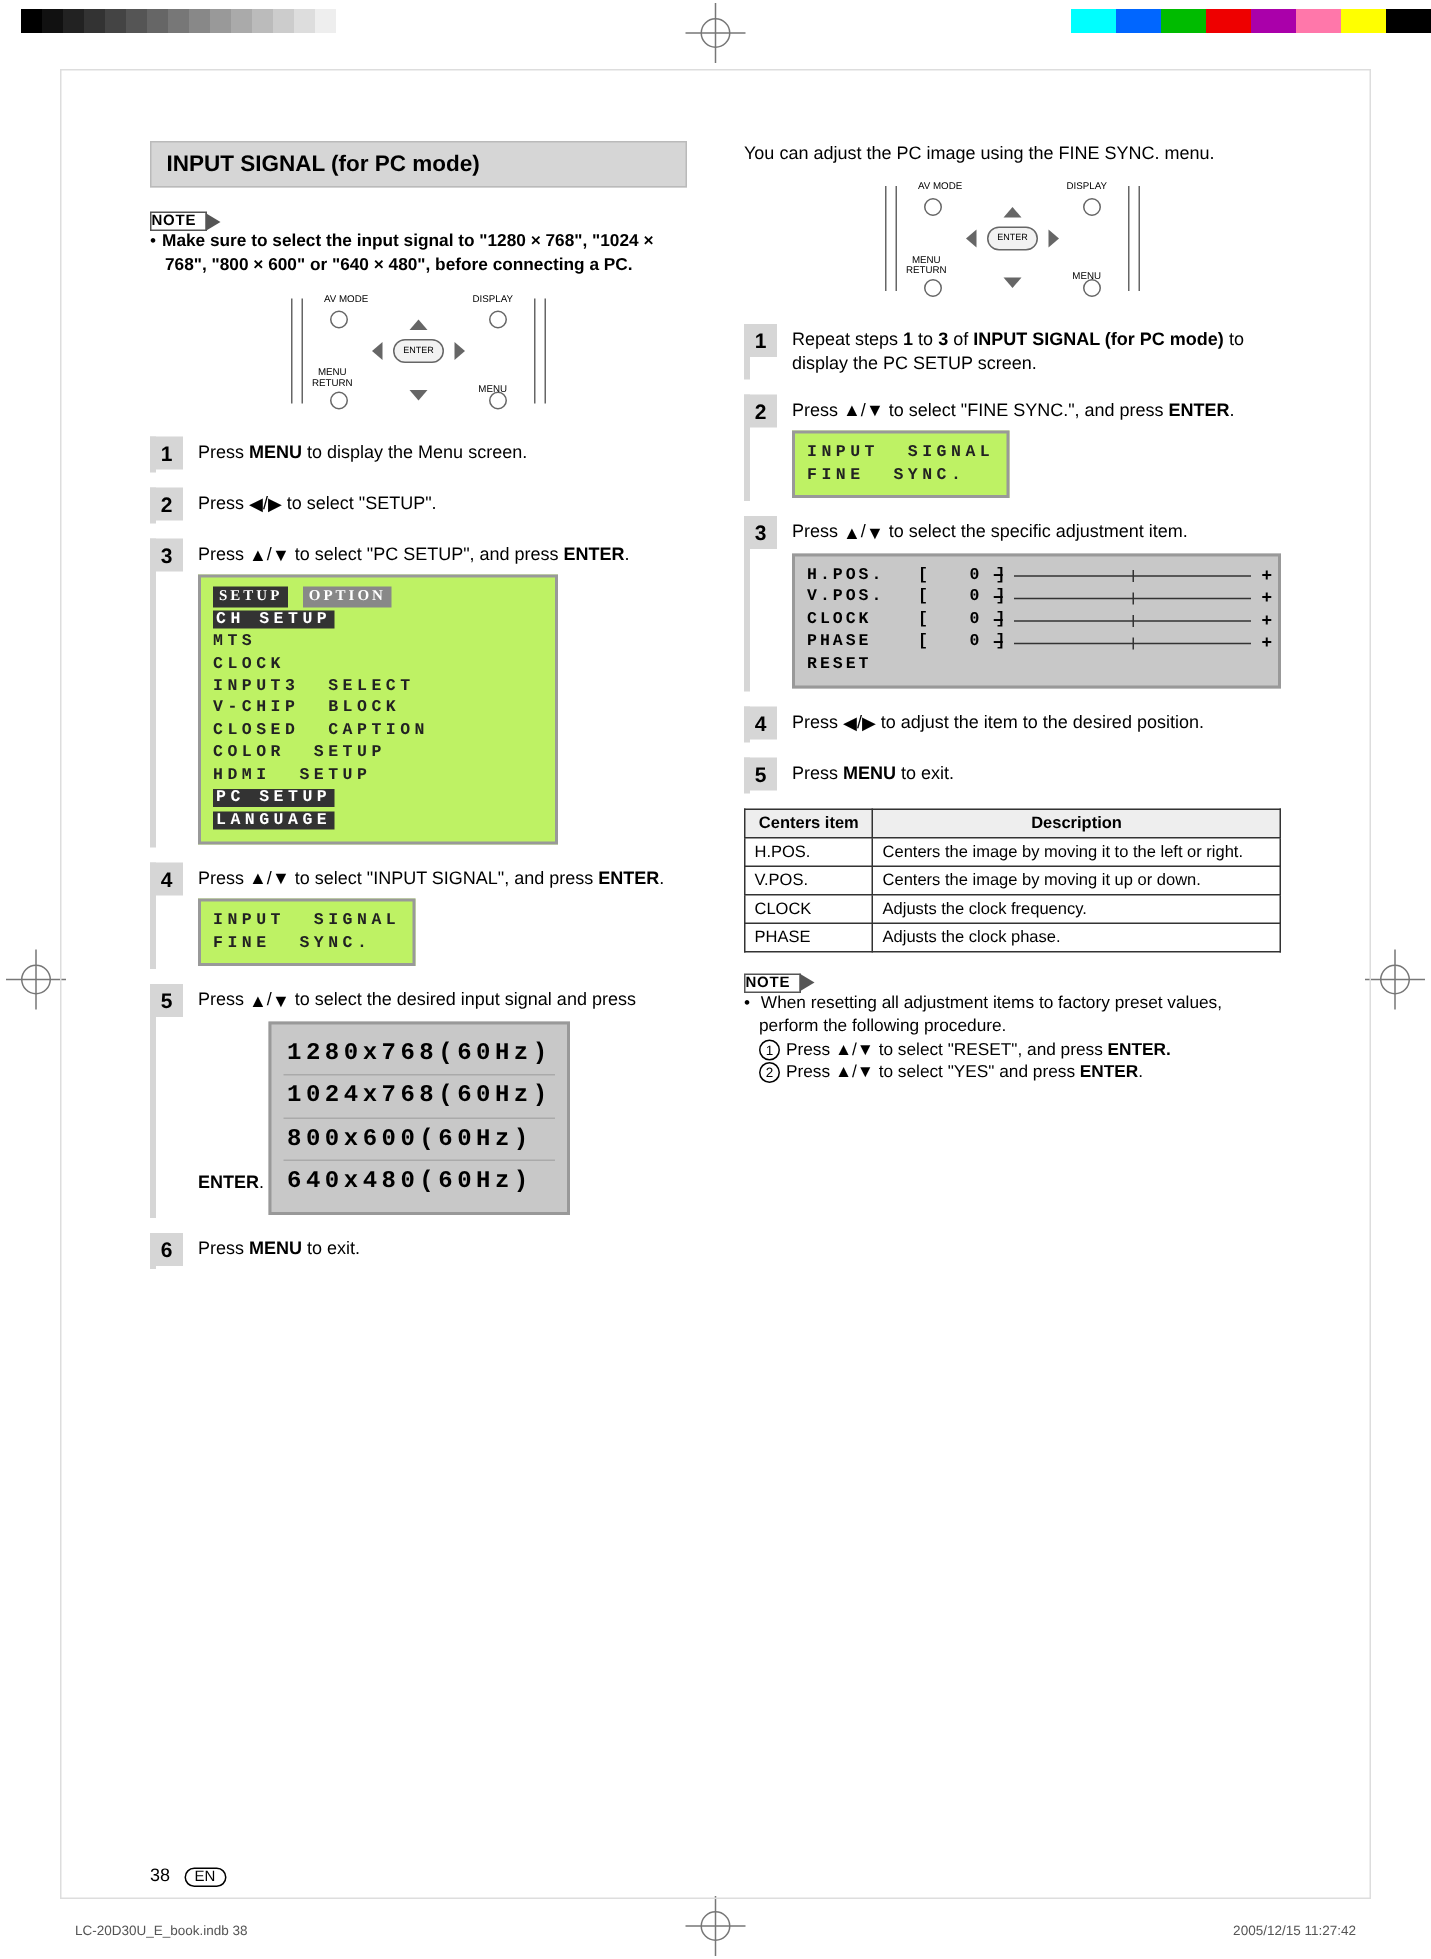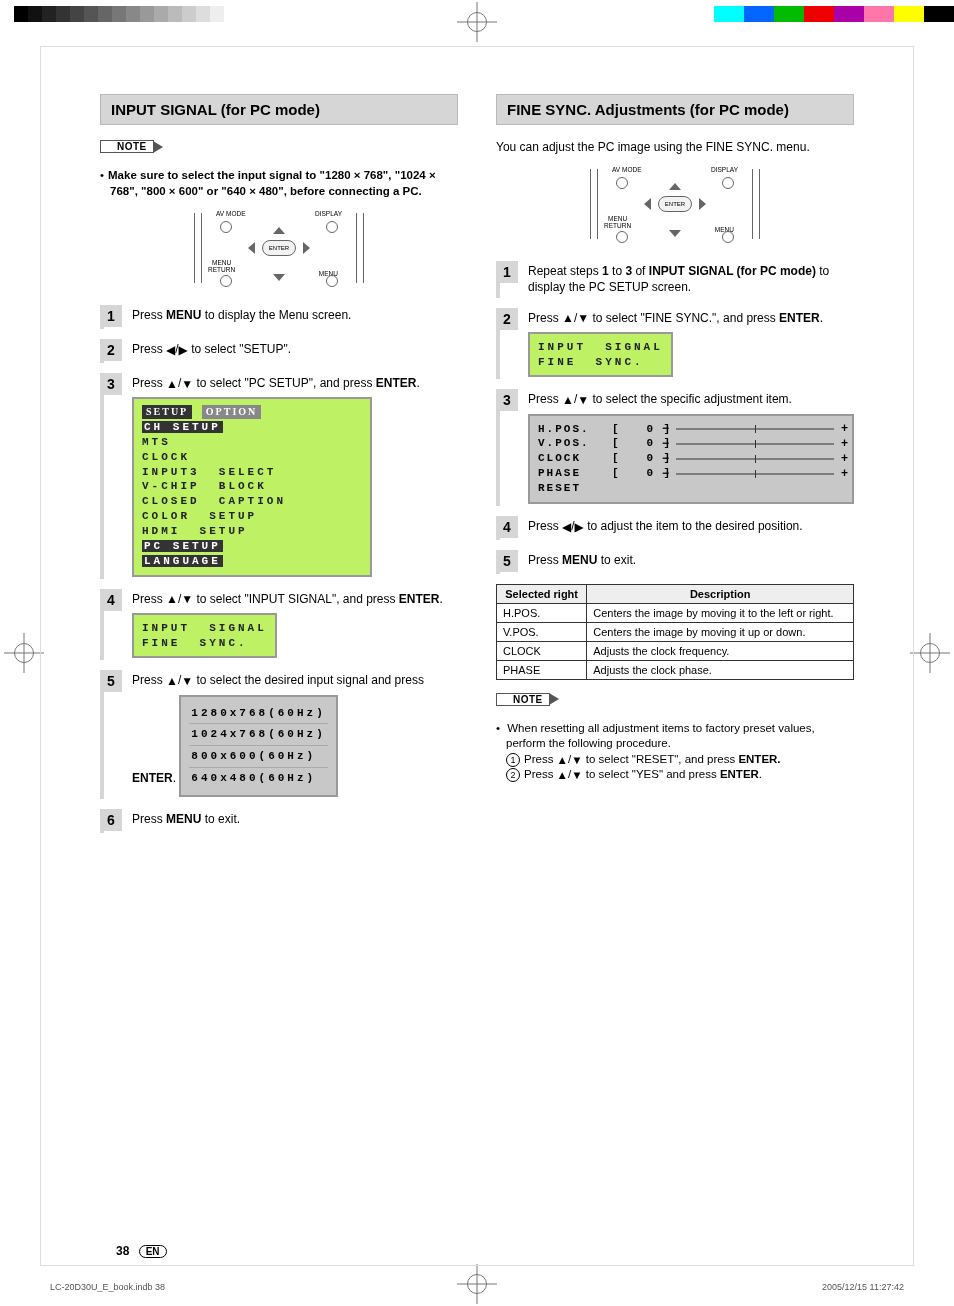--- a/index.html
+++ b/index.html
@@ -47,22 +47,22 @@
   }
   .columns { display:flex; gap: 38px; }
   .col { flex:1; min-width:0; }
   .section-heading {
     background: #d6d6d6; border:1px solid #bababa;
     font-size: 15px; font-weight: bold;
     padding: 6px 10px; margin-bottom: 14px;
   }
   p { font-size: 12px; line-height: 1.35; margin-bottom: 10px; }
   .note-label {
-    border:1px solid #555; padding:0 6px 0 16px; font-size:10px; font-weight:bold;
-    display:inline-block; position:relative; margin-bottom:15px;
+    border:1px solid #555; padding:0 6px 0 0; font-size:10px; font-weight:bold;
+    display:inline-block; position:relative; margin-bottom:0;
     letter-spacing:0.5px;
   }
   .note-label::after {
     content:""; position:absolute; right:-10px; top:50%;
     border-left:10px solid #555; border-top:6px solid transparent; border-bottom:6px solid transparent;
     transform:translateY(-50%);
   }
   ul.note { list-style:none; padding-left:10px; font-size:11.5px; line-height:1.35; }
   ul.note li::before { content:"•"; margin-left:-10px; margin-right:4px; }
   .remote {
@@ -99,21 +99,21 @@
   .osd .header { background:#333; color:#fff; display:inline-block; padding:0 4px; letter-spacing:2px; font-size:10px;font-family:Liberation Serif, serif;}
   .osd .hl { background:#333; color:#fff; padding:0 2px; display:inline; }
   .osd-wide { min-width:240px; }
   .osd .row { white-space:pre; }
 
   .res-list {
     background:#c8c8c8; border:2px solid #999; padding:6px 8px;
     display:inline-block; margin-top:6px;
     font-family:"Courier New",monospace; font-weight:bold; letter-spacing:3px;
   }
-  .res-list div { border-bottom:1px solid #aaa; padding:3px 2px; font-size:11px;}
+  .res-list div { border-bottom:1px solid #aaa; padding:3px 2px; font-size:16px;}
   .res-list div:last-child { border-bottom:none; }
 
   .adj-osd {
     background:#c8c8c8; border:2px solid #999; padding:6px 8px;
     margin-top:6px; display:block;
     font-family:"Courier New",monospace; font-weight:bold; font-size:11px; letter-spacing:2px;
   }
   .adj-row { display:flex; align-items:center; gap:6px; }
   .adj-row .name { width:68px; white-space:pre; }
   .adj-row .val  { width:48px; white-space:pre; }
@@ -137,21 +137,21 @@
     border:1px solid #333; padding:3px 6px; text-align:left;
   }
   table.desc th { background:#eee; font-weight:bold; text-align:center; }
 
   .circ-num {
     display:inline-block; width:14px; height:14px; border:1px solid #000; border-radius:50%;
     font-size:9px; line-height:13px; text-align:center; margin-right:4px;
   }
 
   .footer {
-    position:absolute; left:100px; bottom:48px; font-size:12px; font-weight:bold;margin-left:16px;
+    position:absolute; left:100px; bottom:48px; font-size:12px; font-weight:normal;
   }
   .footer .en {
     display:inline-block; border:1px solid #000; border-radius:10px; padding:0 6px; font-size:10px; margin-left:6px;
   }
   .slugline {
     position:absolute; left:50px; right:50px; bottom:14px;
     display:flex; justify-content:space-between; font-size:9px; color:#555;
   }
   .tri-icon { display:inline-block; vertical-align:middle; line-height:0; }
 </style>
@@ -283,21 +283,20 @@
           </div>
         </div>
       </div>
       <div class="step-row">
         <div class="step-num">6</div>
         <div class="step-body">Press <b>MENU</b> to exit.</div>
       </div>
     </div>
 
     <div class="col">
-      <div class="section-heading">FINE SYNC. Adjustments (for PC mode)</div>
       <p>You can adjust the PC image using the FINE SYNC. menu.</p>
 
       <div class="remote">
         <div class="v-bars"></div>
         <span class="lbl" style="left:22px; top:2px;">AV MODE</span>
         <span class="lbl" style="right:22px; top:2px;">DISPLAY</span>
         <span class="lbl" style="left:14px; bottom:14px; white-space:pre;">MENU
 RETURN</span>
         <span class="lbl" style="right:26px; bottom:10px;">MENU</span>
         <div class="btn" style="left:26px; top:12px; width:12px;height:12px;"></div>
@@ -377,21 +376,21 @@
         <div class="step-body">Press <span class="tri-icon">◀</span>/<span class="tri-icon">▶</span> to adjust the item to the desired position.</div>
       </div>
       <div class="step-row">
         <div class="step-num">5</div>
         <div class="step-body">Press <b>MENU</b> to exit.</div>
       </div>
 
       <table class="desc">
         <tbody>
             <tr>
-              <th>Selected right</th>
+              <th>Centers item</th>
               <th>Description</th>
             </tr>
         <tr>
               <td>H.POS.</td>
               <td>Centers the image by moving it to the left or right.</td>
             </tr>
         <tr>
               <td>V.POS.</td>
               <td>Centers the image by moving it up or down.</td>
             </tr>

